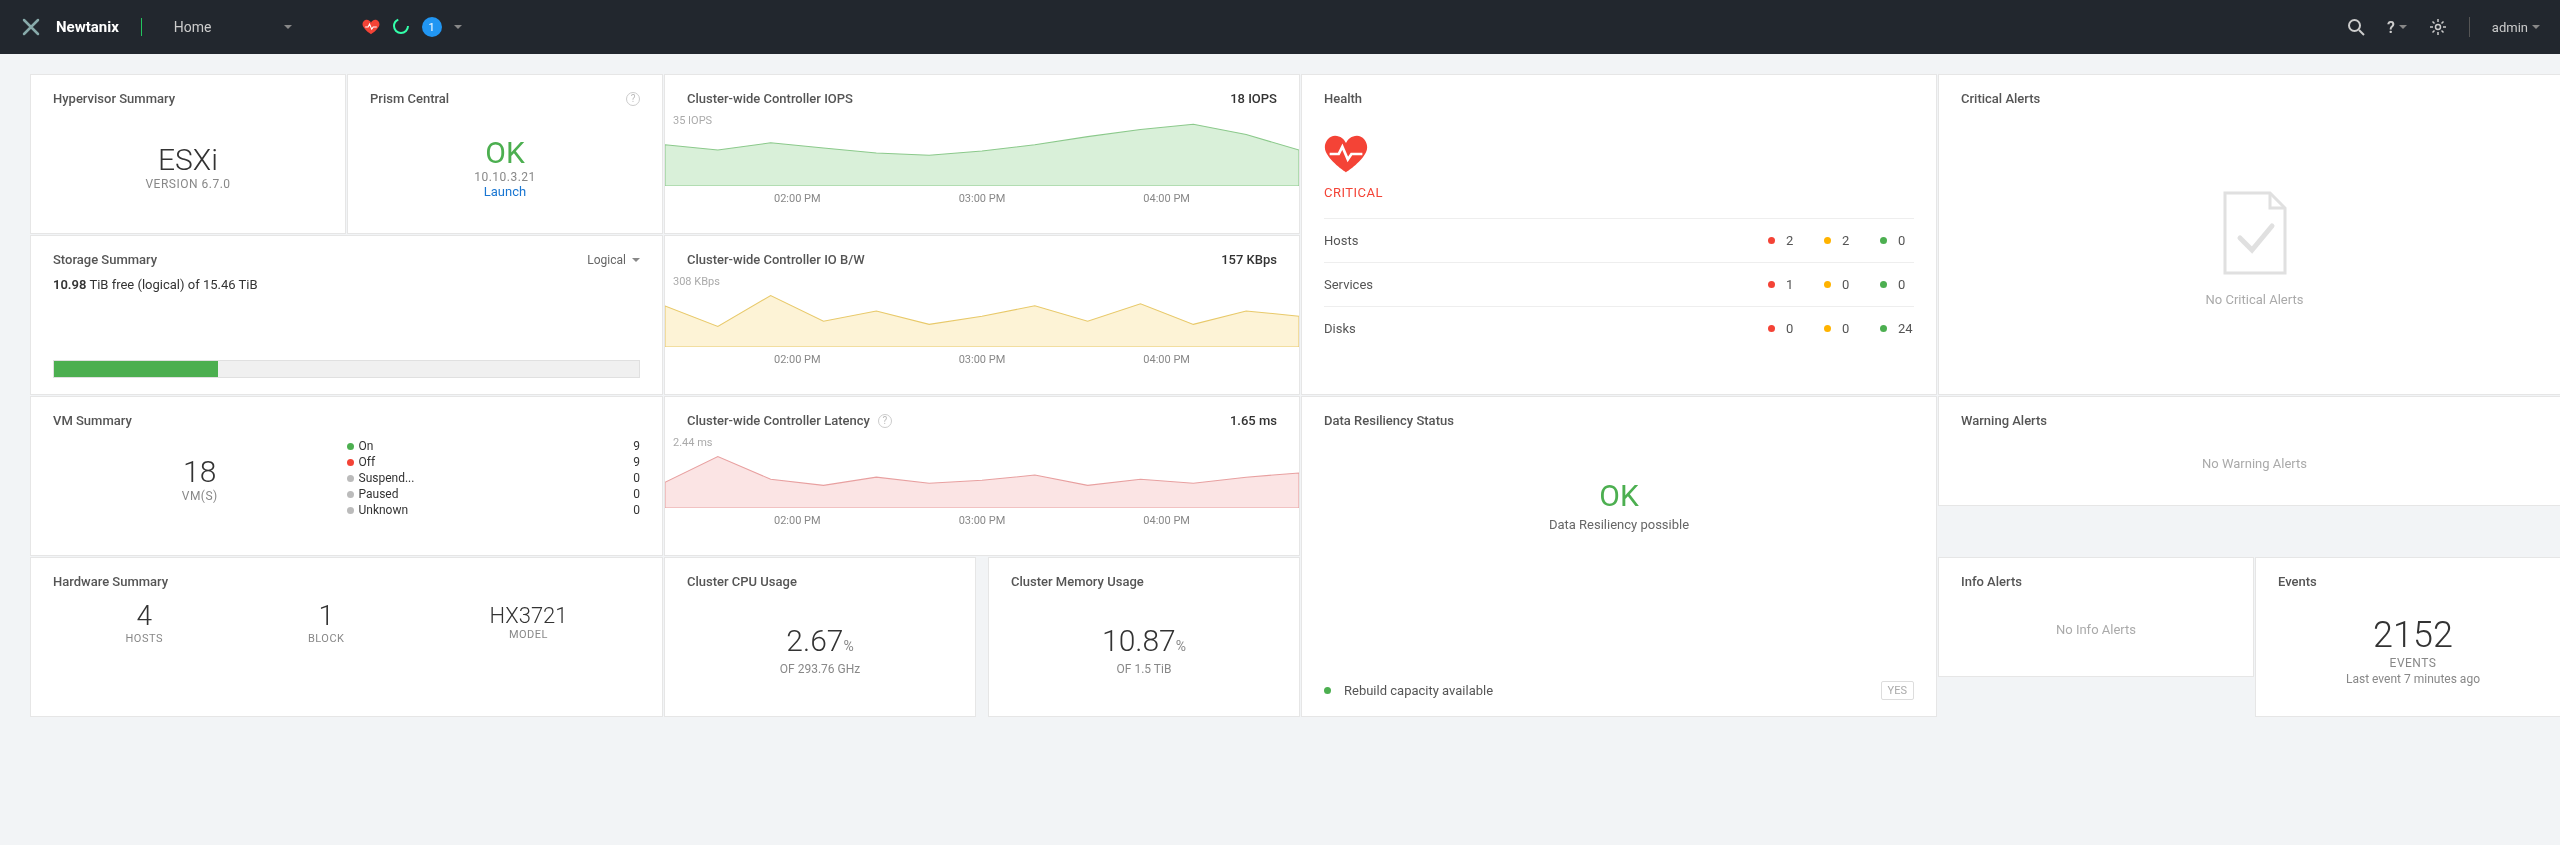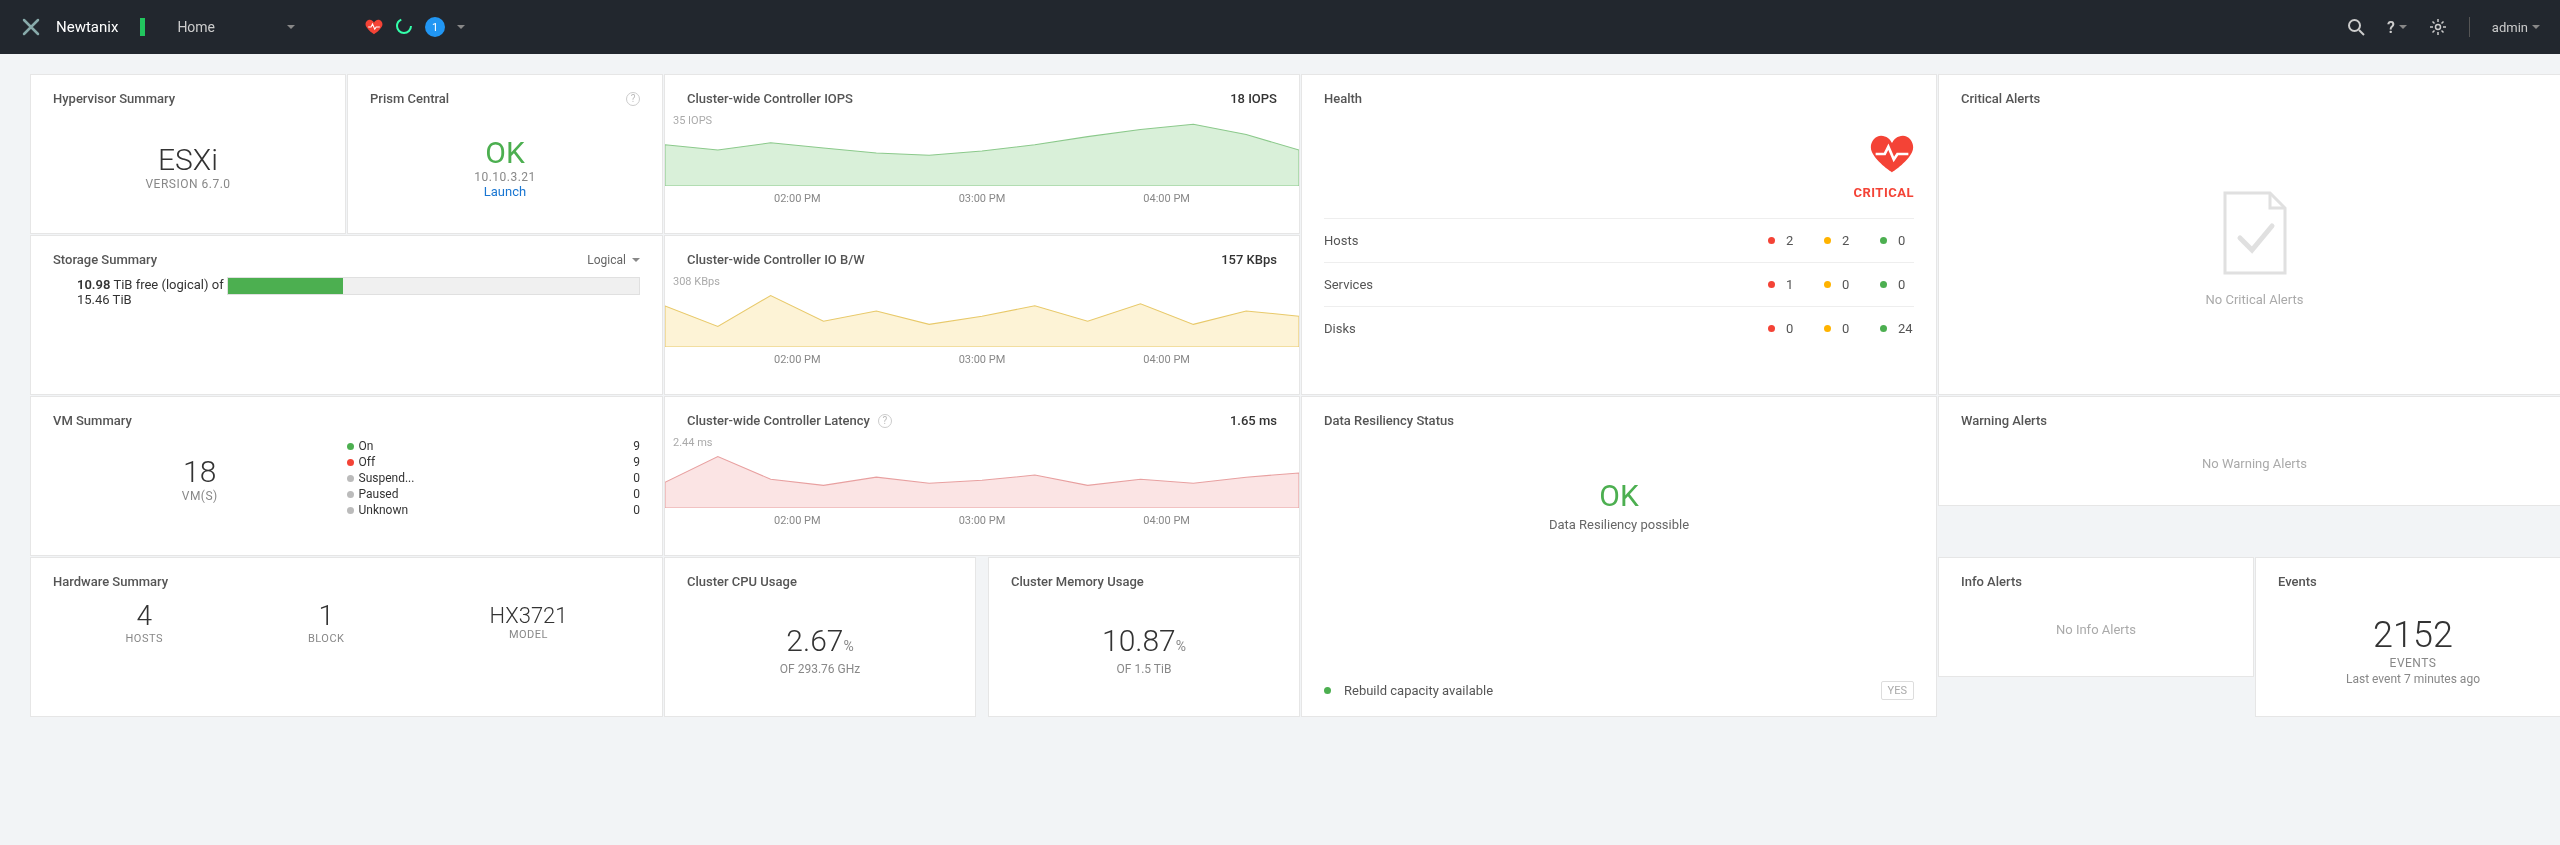--- a/index.html
+++ b/index.html
@@ -17,24 +17,24 @@
   align-items: center;
   padding: 0 20px;
   color: #fff;
 }
 .logo-x {
   width: 22px; height: 22px;
   display: flex; align-items: center; justify-content: center;
   margin-right: 14px;
 }
 .brand {
-  font-weight: 400;
+  font-weight: 700;
   font-size: 15px;
   padding-right: 22px;
-  border-right: 5px solid #22c55e;
+  border-right: 1px solid #22c55e;
   margin-right: 22px;
 }
 .nav-dd {
   display: flex;
   align-items: center;
   gap: 6px;
   font-size: 14px;
   color: #ccc;
   cursor: pointer;
   padding: 6px 10px;
@@ -133,21 +133,21 @@
 .hw-num { font-size: 28px; font-weight: 300; }
 .hw-label { font-size: 11px; color: #888; letter-spacing: 0.5px;}
 
 
 .usage-body { text-align: center; }
 .usage-val { font-size: 30px; font-weight: 300; }
 .usage-pct { font-size: 14px; color: #888; }
 .usage-sub { font-size: 12px; color: #888; margin-top:4px; }
 
 
-.health-body { text-align: right; padding: 18px 0; font-weight: bold; }
+.health-body { text-align: left; padding: 18px 0; }
 .heart-big { color: #f44336; }
 .critical-text { color: #f44336; font-size: 13px; margin-top:8px; letter-spacing:0.5px;}
 .health-rows { display: flex; flex-direction: column; gap: 0; }
 .health-row {
   display: flex; align-items: center; padding: 14px 0;
   border-top: 1px solid #eee; font-size: 13px; color: #555;
 }
 .health-row .label { flex: 1; }
 .health-badges { display: flex; gap: 22px; align-items:center;}
 .badge-item { display: flex; align-items:center; gap:6px; min-width:34px; }
@@ -297,21 +297,21 @@
   </div>
 
   <div class="card pos-storage">
     <div class="card-header">
       <span class="card-title">Storage Summary</span>
       <span class="dd-mini">
         <span>Logical</span>
         <span class="chevron-down"></span>
       </span>
     </div>
-    <div style="flex:1; display:flex; justify-content:flex-end;margin-left:24px;">
+    <div style="flex:1; display:flex; flex-direction:column; justify-content:space-between;">
       <div class="storage-line">
         <b>10.98</b>
         <span>TiB free (logical) of</span>
         <span>15.46 TiB</span>
       </div>
       <div class="progress-bar">
         <div class="progress-fill"></div>
       </div>
     </div>
   </div>

